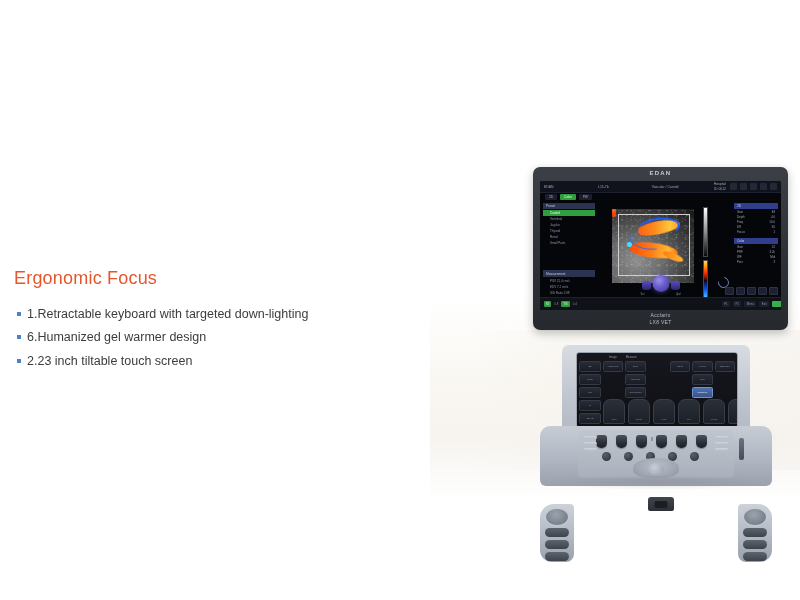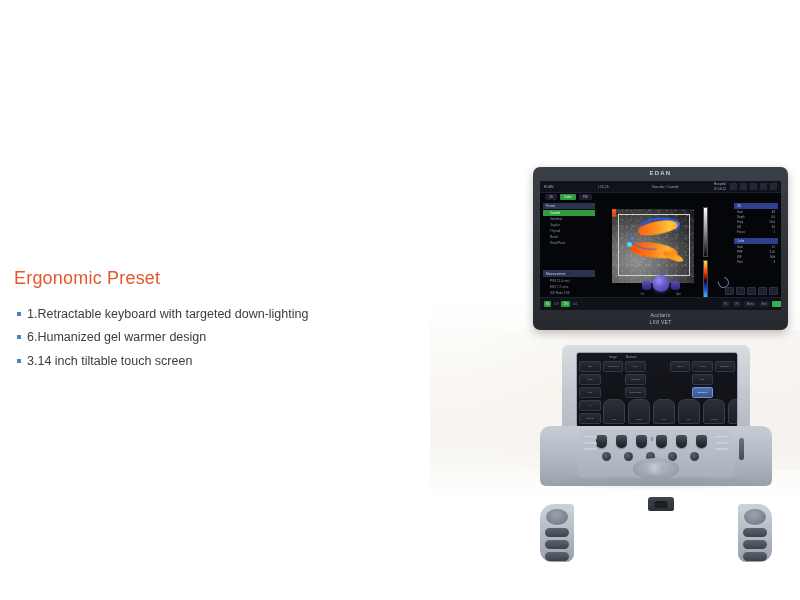--- a/index.html
+++ b/index.html
@@ -563,33 +563,33 @@
 </style>
 </head>
 <body>
 
 <div id="page">
 
   <div class="backdrop"></div>
   <div class="backdrop-2"></div>
 
   <div class="text-block">
-    <h1 class="headline">Ergonomic Preset</h1>
+    <h1 class="headline">Ergonomic Focus</h1>
     <ul class="feature-list">
       <li class="feature-item">
         <span class="bullet"></span>
         <span>1.Retractable keyboard with targeted down-lighting</span>
       </li>
       <li class="feature-item">
         <span class="bullet"></span>
         <span>6.Humanized gel warmer design</span>
       </li>
       <li class="feature-item">
         <span class="bullet"></span>
-        <span>3.14 inch tiltable touch screen</span>
+        <span>2.23 inch tiltable touch screen</span>
       </li>
     </ul>
   </div>
 
   <div class="monitor">
     <div class="monitor-brand">EDAN</div>
 
     <div class="screen">
 
       <div class="us-topbar">

